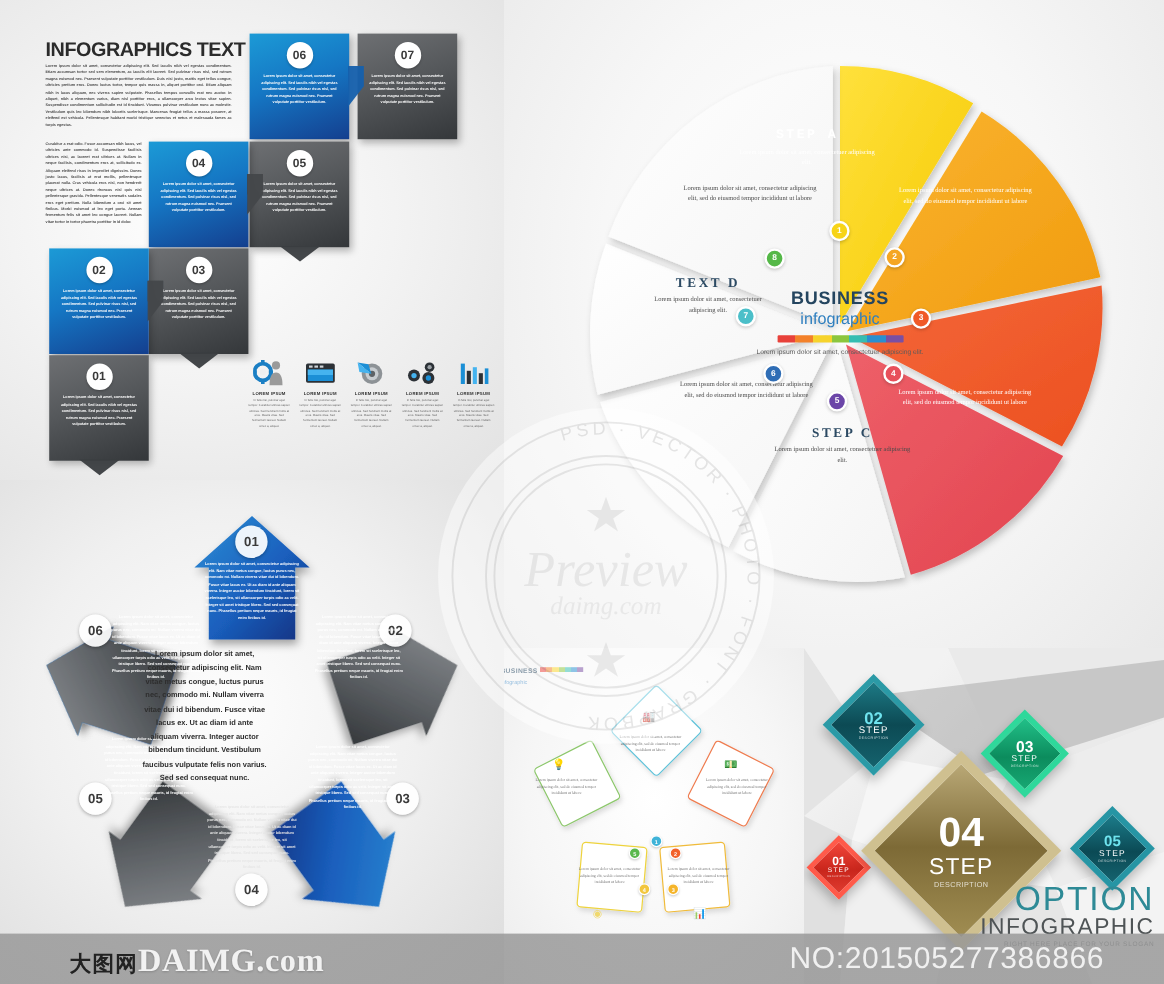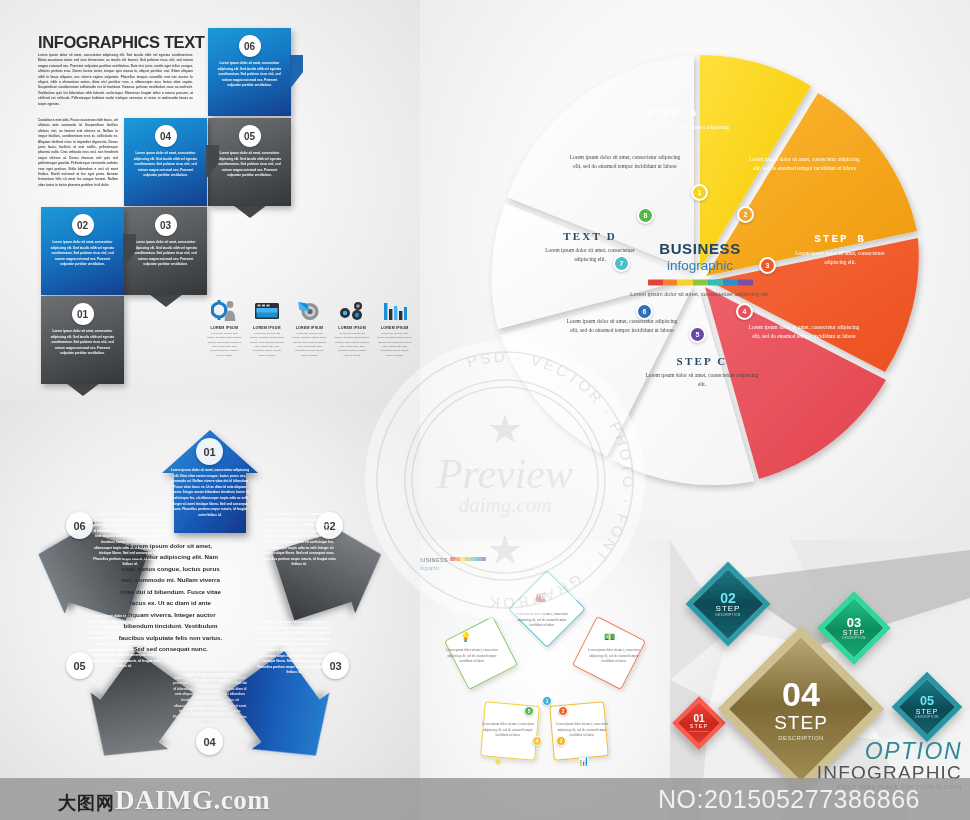--- a/index.html
+++ b/index.html
@@ -131,21 +131,21 @@
   .pent-dot { position:absolute; width:10px; height:10px; border-radius:50%; border:1.4px solid #fff;
      display:flex; align-items:center; justify-content:center; color:#fff; font-size:4.6px; font-weight:bold;
      box-shadow:0 1px 2px rgba(0,0,0,.2); }
   .diamond { position:absolute; transform:rotate(45deg); box-shadow:3px 4px 9px rgba(0,0,0,.25); }
   .diamond .inner { position:absolute; inset:0; transform:rotate(-45deg);
      display:flex; flex-direction:column; align-items:center; justify-content:center; color:#fff; }
   .diamond .n { font-weight:bold; line-height:1; }
   .diamond .s { letter-spacing:1px; line-height:1; }
   .diamond .d { letter-spacing:.4px; opacity:.75; }
   .opt-title { position:absolute; right:8px; bottom:30px; text-align:right; }
-  .opt-title .o1 { font-size:23px; color:#2e8a96; letter-spacing:1.5px; line-height:.95;font-style:italic; }
+  .opt-title .o1 { font-size:28px; color:#2e8a96; letter-spacing:1.5px; line-height:.95; }
   .opt-title .o2 { font-size:19px; color:#4f5456; letter-spacing:1.2px; line-height:1; }
   .opt-title .o3 { font-size:5.4px; color:#6a6f71; letter-spacing:.6px; margin-top:2px;}
 
   
   #badge-wm { position:absolute; left:355px; top:330px; width:300px; height:300px;
      opacity:.52; pointer-events:none; }
   #badge-wm svg { width:100%; height:100%; }
 
   
   #bottom-bar { position:absolute; left:0; bottom:0; width:970px; height:42px;
@@ -160,20 +160,24 @@
 </head>
 <body>
 
 <div class="stage">
 
   <div class="quad" id="q-tl">
     <div class="p1-title">INFOGRAPHICS TEXT HERE</div>
     <div class="p1-para" id="p1-para1">Lorem ipsum dolor sit amet, consectetur adipiscing elit. Sed iaculis nibh vel egestas condimentum. Etiam accumsan tortor sed sem elementum, ac iaculis elit laoreet. Sed pulvinar risus nisl, sed rutrum magna euismod nec. Praesent vulputate porttitor vestibulum. Duis nisi justo, mattis eget tellus congue, ultricies pretium eros. Donec luctus tortor, tempor quis massa in, aliquet porttitor orci. Etiam aliquam nibh in lacus aliquam, nec viverra sapien vulputate. Phasellus tempus convallis erat nec auctor. In aliquet, nibh a elementum varius, diam nisl porttitor eros, a ullamcorper arcu lectus vitae sapien. Suspendisse condimentum sollicitudin est id tincidunt. Vivamus pulvinar vestibulum nunc ac molestie. Vestibulum quis leo bibendum nibh lobortis scelerisque. Maecenas feugiat tellus a massa posuere, at eleifend est vehicula. Pellentesque habitant morbi tristique senectus et netus et malesuada fames ac turpis egestas.</div>
     <div class="p1-para" id="p1-para2">Curabitur a erat odio. Fusce accumsan nibh lacus, vel ultricies ante commodo id. Suspendisse facilisis ultrices nisi, ac laoreet erat ultrices at. Nullam in neque facilisis, condimentum eros at, sollicitudo ex. Aliquam eleifend risus in imperdiet dignissim. Donec justo lacus, facilisis at erat mollis, pellentesque placerat nulla. Cras vehicula eros nisl, non hendrerit neque ultrices at. Donec rhoncus nisl quis nisl pellentesque gravida. Pellentesque venenatis sodales eros eget pretium. Nulla bibendum a orci sit amet finibus. Morbi euismod at leo eget porta. Aenean fermentum felis sit amet leo congue laoreet. Nullam vitae tortor in tortor pharetra porttitor in id dolor.</div>
 
+    <div class="stepbox grey" style="left:298px;top:28px;">
+      <div class="badge">07</div>
+      <div class="body">Lorem ipsum dolor sit amet, consectetur adipiscing elit. Sed iaculis nibh vel egestas condimentum. Sed pulvinar risus nisl, sed rutrum magna euismod nec. Praesent vulputate porttitor vestibulum.</div>
+    </div>
 
     <div class="stepbox blue arrow-right ar-blue" style="left:208px;top:28px;">
       <div class="badge">06</div>
       <div class="body">Lorem ipsum dolor sit amet, consectetur adipiscing elit. Sed iaculis nibh vel egestas condimentum. Sed pulvinar risus nisl, sed rutrum magna euismod nec. Praesent vulputate porttitor vestibulum.</div>
     </div>
 
     <div class="stepbox grey arrow-up" style="left:208px;top:118px;">
       <div class="badge">05</div>
       <div class="body">Lorem ipsum dolor sit amet, consectetur adipiscing elit. Sed iaculis nibh vel egestas condimentum. Sed pulvinar risus nisl, sed rutrum magna euismod nec. Praesent vulputate porttitor vestibulum.</div>
     </div>
@@ -326,24 +330,20 @@
         </svg>
       </div>
 
       <div class="sector-label" style="left:150px;top:72px;width:115px;color:#fff;">
         <div class="h step-head">STEP  A</div>
         <div class="t">Lorem ipsum dolor sit amet, consectetuer adipiscing elit.</div>
       </div>
       <div class="sector-label" style="left:282px;top:120px;width:115px;color:#fff;">
         <div class="t" style="margin-top:0;">Lorem ipsum dolor sit amet, consectetur adipiscing elit, sed do eiusmod tempor incididunt ut labore</div>
       </div>
-      <div class="sector-label" style="left:320px;top:198px;width:110px;color:#fff;">
-        <div class="h step-head">STEP  B</div>
-        <div class="t">Lorem ipsum dolor sit amet, consectetuer adipiscing elit.</div>
-      </div>
       <div class="sector-label" style="left:280px;top:288px;width:118px;color:#fff;">
         <div class="t" style="margin-top:0;">Lorem ipsum dolor sit amet, consectetur adipiscing elit, sed do eiusmod tempor incididunt ut labore</div>
       </div>
 
       <div class="white-label" style="left:178px;top:320px;width:118px;text-align:center;">
         <div class="h">STEP  C</div>
         <div class="t" style="margin-top:4px;">Lorem ipsum dolor sit amet, consectetuer adipiscing elit.</div>
       </div>
       <div class="white-label" style="left:97px;top:282px;width:120px;text-align:center;">
         <div class="t">Lorem ipsum dolor sit amet, consectetur adipiscing elit, sed do eiusmod tempor incididunt ut labore</div>

